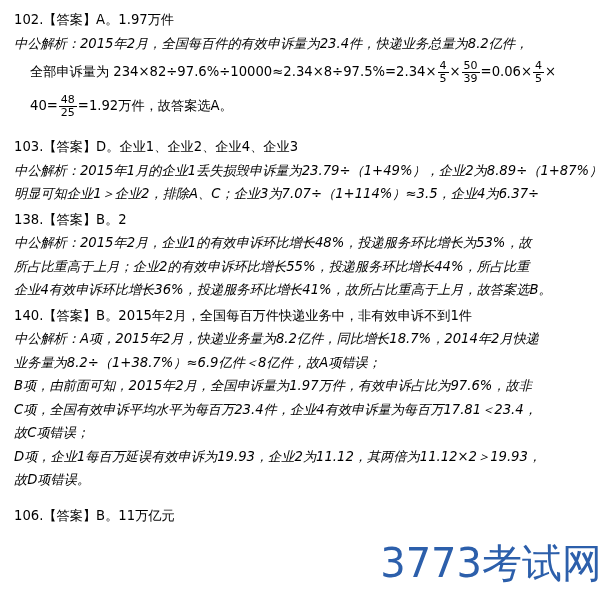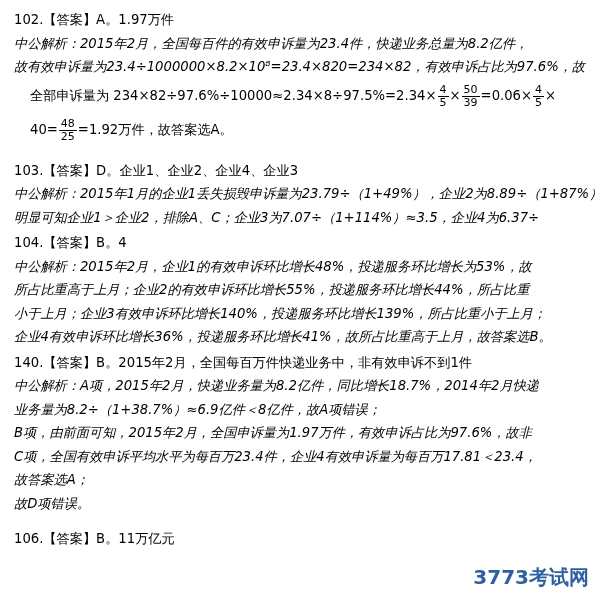--- a/index.html
+++ b/index.html
@@ -59,24 +59,24 @@
     display: block;
     border-bottom: 1px solid #000;
     padding: 0 2px;
   }
   .frac .den {
     display: block;
     padding: 0 2px;
   }
   .watermark {
     position: absolute;
-    right: 16px;
+    right: 3px;
     bottom: 8px;
-    font-size: 20px;
-    font-weight: bold;
+    font-size: 40px;
+    font-weight: normal;
     font-family: "DejaVu Sans", "Liberation Sans", sans-serif;
     color: #1b52a4;
     letter-spacing: 0px;
     opacity: 0.92;
     white-space: nowrap;
   }
   .watermark .num3773 {
     color: #1b52a4;
   }
   .watermark .cn {
@@ -84,52 +84,51 @@
   }
 </style>
 </head>
 <body>
 
 <div class="page">
 
   <div class="block">
     <div class="ans-line">102.【答案】A。1.97万件</div>
     <div class="line">中公解析：2015年2月，全国每百件的有效申诉量为23.4件，快递业务总量为8.2亿件，</div>
-    <div class="line">故有效申诉量为23.4÷1000000×8.2×10⁸=23.4×820=234×82，有效申诉占比为97.6%，故</div>
     <div class="tall">
       <span>全部申诉量为 234×82÷97.6%÷10000≈2.34×8÷97.5%=2.34×</span><span class="frac"><span class="num">4</span><span class="den">5</span></span><span>×</span><span class="frac"><span class="num">50</span><span class="den">39</span></span><span>=0.06×</span><span class="frac"><span class="num">4</span><span class="den">5</span></span><span>×</span>
     </div>
     <div class="tall">
       <span>40=</span><span class="frac"><span class="num">48</span><span class="den">25</span></span><span>=1.92万件，故答案选A。</span>
     </div>
   </div>
 
   <div class="spacer"></div>
 
   <div class="block">
     <div class="ans-line">103.【答案】D。企业1、企业2、企业4、企业3</div>
     <div class="line">中公解析：2015年1月的企业1丢失损毁申诉量为23.79÷（1+49%），企业2为8.89÷（1+87%），</div>
     <div class="line">明显可知企业1＞企业2，排除A、C；企业3为7.07÷（1+114%）≈3.5，企业4为6.37÷</div>
   </div>
 
   <div class="block">
-    <div class="ans-line">104.【答案】B。4</div>
+    <div class="ans-line">138.【答案】B。2</div>
     <div class="line">中公解析：2015年2月，企业1的有效申诉环比增长48%，投递服务环比增长为53%，故</div>
     <div class="line">所占比重高于上月；企业2的有效申诉环比增长55%，投递服务环比增长44%，所占比重</div>
-    <div class="line">小于上月；企业3有效申诉环比增长140%，投递服务环比增长139%，所占比重小于上月；</div>
     <div class="line">企业4有效申诉环比增长36%，投递服务环比增长41%，故所占比重高于上月，故答案选B。</div>
   </div>
 
   <div class="block">
     <div class="ans-line">140.【答案】B。2015年2月，全国每百万件快递业务中，非有效申诉不到1件</div>
     <div class="line">中公解析：A项，2015年2月，快递业务量为8.2亿件，同比增长18.7%，2014年2月快递</div>
     <div class="line">业务量为8.2÷（1+38.7%）≈6.9亿件＜8亿件，故A项错误；</div>
     <div class="line">B项，由前面可知，2015年2月，全国申诉量为1.97万件，有效申诉占比为97.6%，故非</div>
     <div class="line">C项，全国有效申诉平均水平为每百万23.4件，企业4有效申诉量为每百万17.81＜23.4，</div>
-    <div class="line">故答案选A；</div>
+    <div class="line">故C项错误；</div>
+    <div class="line">D项，企业1每百万延误有效申诉为19.93，企业2为11.12，其两倍为11.12×2＞19.93，</div>
     <div class="line">故D项错误。</div>
   </div>
 
   <div class="spacer"></div>
 
   <div class="block">
     <div class="ans-line">106.【答案】B。11万亿元</div>
 
   </div>
 

